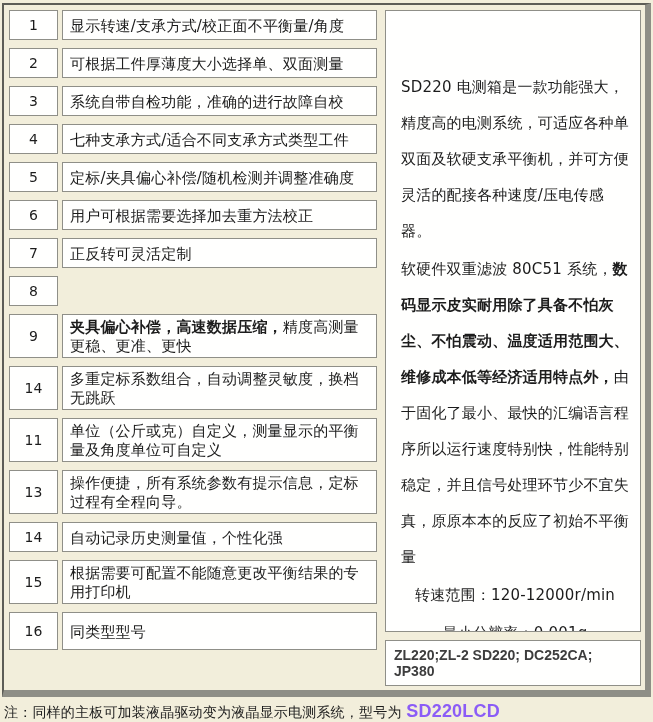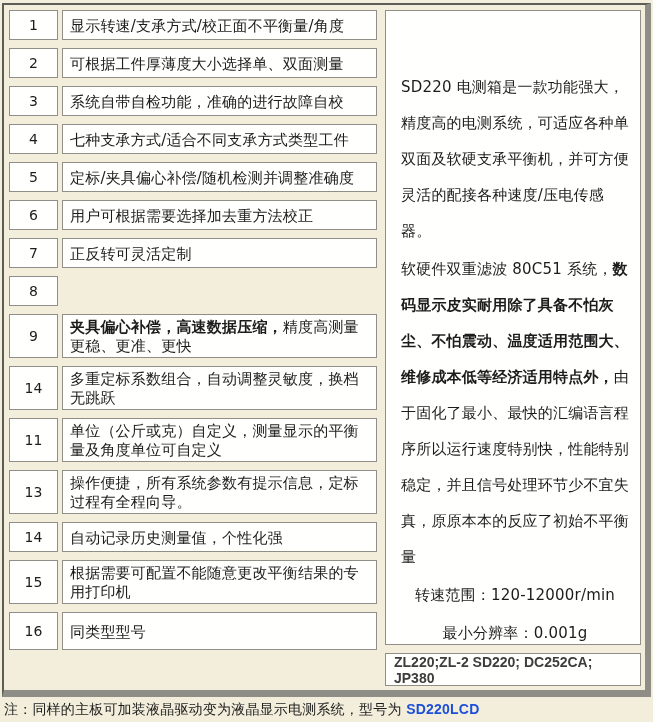--- a/index.html
+++ b/index.html
@@ -55,35 +55,35 @@
     line-height: 36px;
     margin-bottom: 8px;
     overflow: hidden;
     letter-spacing: 0.2px;
   }
   .desc-cell p { margin: 2px; }
   .desc-cell .spec { white-space: pre-wrap; text-align: center; }
   .desc-cell b { font-weight: bold; }
 
   .models-cell {
-    height: 33px;
+    height: 46px;
     display: flex; align-items: center;
     padding: 0 8px;
     font-family: "Liberation Sans", sans-serif;
     font-weight: bold; font-size: 14px; color: #3d3d3d;
   }
 
   .footer {
     padding: 4px 1px 0 2px;
     font-size: 14px; color: #1c1c1c;
     letter-spacing: 0.2px;
   }
   .footer .model-name {
     font-family: "Liberation Sans", sans-serif;
-    font-weight: bold; font-size: 14px; color: #1d4ed8;
+    font-weight: bold; font-size: 18px; color: #8b5cf6;
   }
 </style>
 </head>
 <body>
 
 <div class="page">
   <div class="frame">
     <div class="grid">
 
       <div class="left-col" id="rows">

